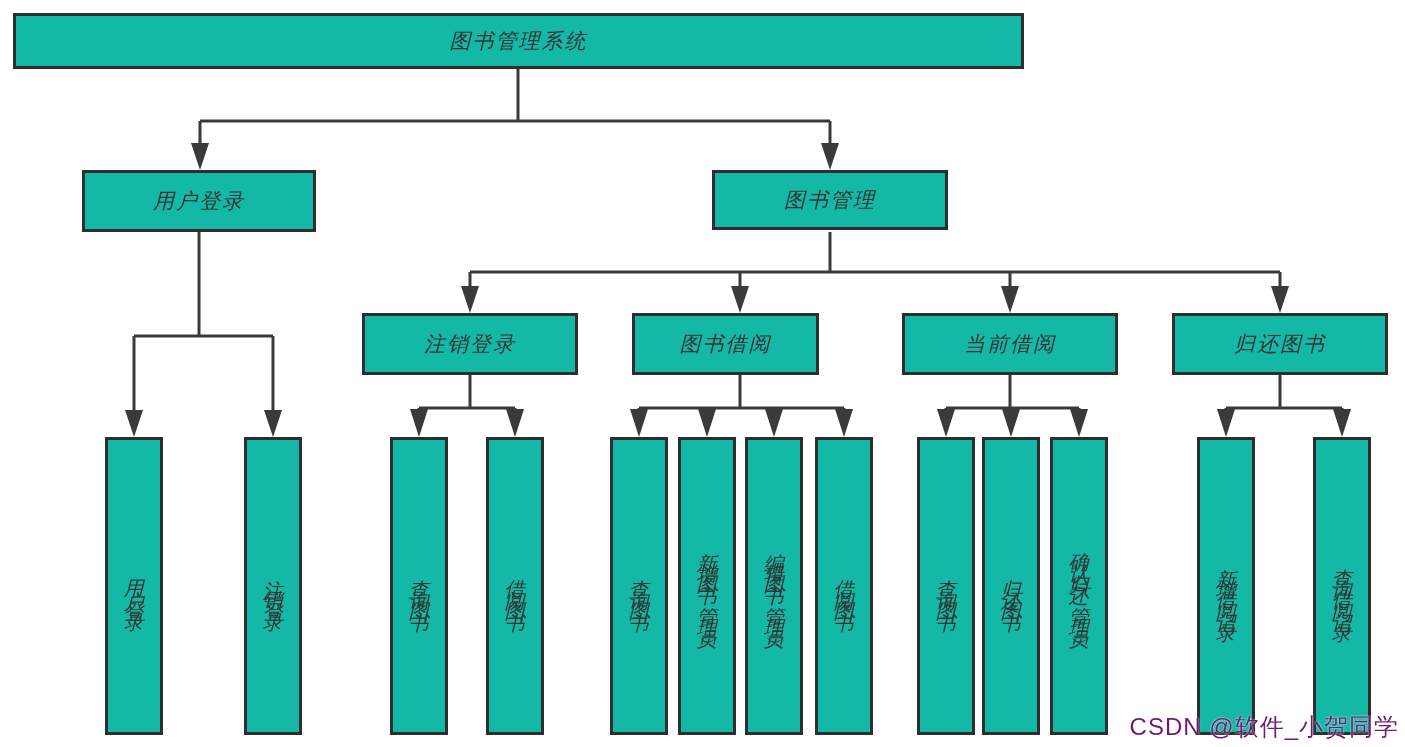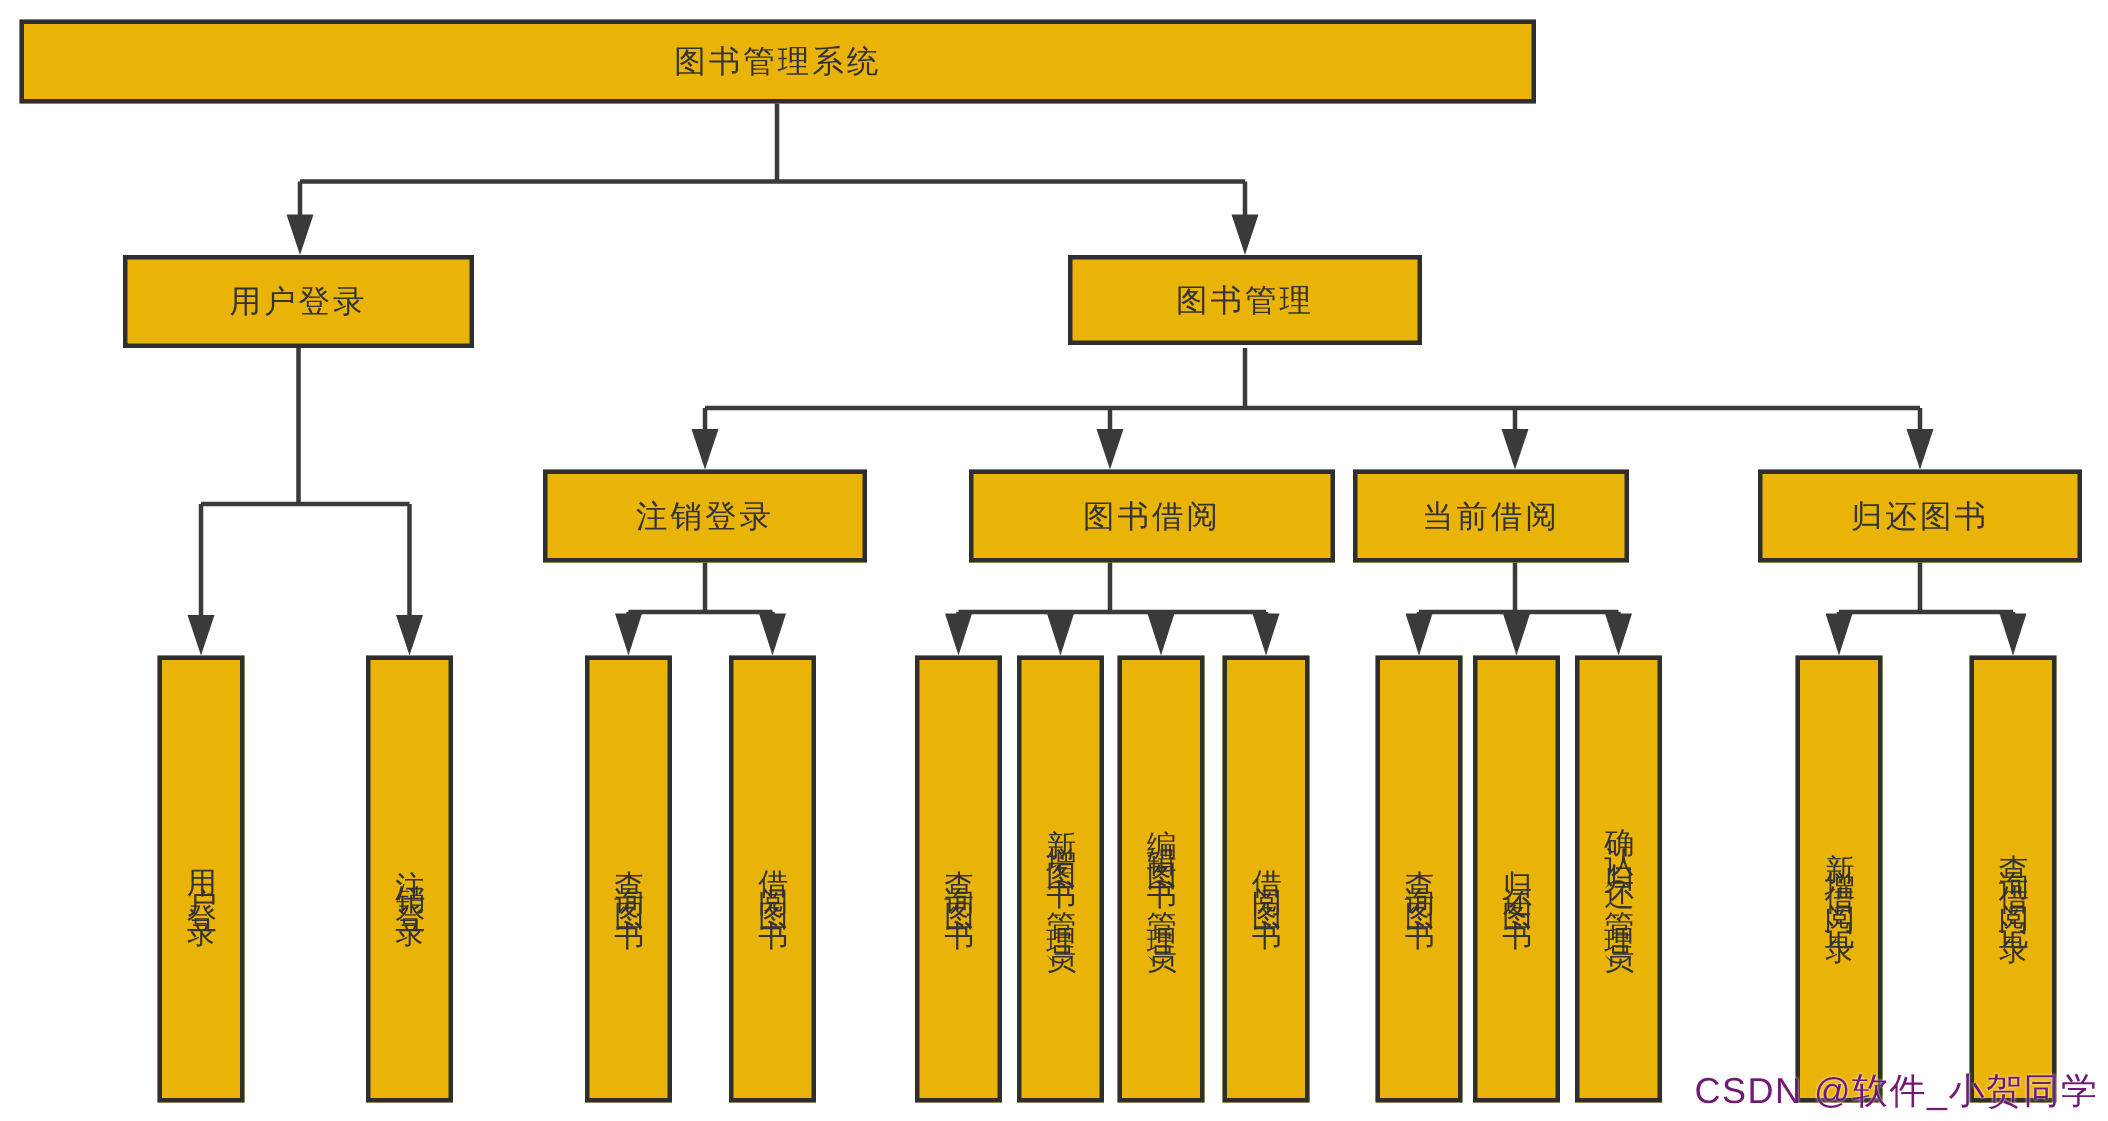--- a/index.html
+++ b/index.html
@@ -2,22 +2,22 @@
 <html><head>
 <meta charset="utf-8">
 <style>
   html,body{margin:0;padding:0;background:#ffffff;}
   .canvas{
     position:relative;width:1405px;height:747px;background:#ffffff;overflow:hidden;
     font-family:"Liberation Sans","DejaVu Sans",sans-serif;color:#333333;
   }
   svg.connectors{position:absolute;left:0;top:0;}
   .node{
-    position:absolute;background:#eab308;border:3px solid #2e2e2e;box-sizing:border-box;
-    display:flex;align-items:center;justify-content:center;text-align:center;
+    position:absolute;background:#14b8a6;border:3px solid #2e2e2e;box-sizing:border-box;
+    display:flex;align-items:center;justify-content:center;text-align:center;font-style:italic;
   }
   .hnode{font-size:21px;letter-spacing:2px;white-space:nowrap;}
   .leaf{width:58px;top:437px;height:298px;}
   .vtext{
     writing-mode:vertical-rl;text-orientation:mixed;
     font-size:20px;line-height:1;letter-spacing:11px;
   }
   .watermark{
     position:absolute;right:6px;bottom:4px;font-size:24px;letter-spacing:1px;
     color:#701a75;text-shadow:0 0 2px #ffffff;white-space:nowrap;
@@ -75,24 +75,24 @@
   <div class="node hnode" style="left:82px;top:170px;width:234px;height:62px">
     <span>用户登录</span>
   </div>
   <div class="node hnode" style="left:712px;top:170px;width:236px;height:60px">
     <span>图书管理</span>
   </div>
 
   <div class="node hnode" style="left:362px;top:313px;width:216px;height:62px">
     <span>注销登录</span>
   </div>
-  <div class="node hnode" style="left:646px;top:313px;width:244px;height:62px">
+  <div class="node hnode" style="left:632px;top:313px;width:187px;height:62px">
     <span>图书借阅</span>
   </div>
-  <div class="node hnode" style="left:902px;top:313px;width:184px;height:62px">
+  <div class="node hnode" style="left:902px;top:313px;width:216px;height:62px">
     <span>当前借阅</span>
   </div>
   <div class="node hnode" style="left:1172px;top:313px;width:216px;height:62px">
     <span>归还图书</span>
   </div>
 
   <div class="node leaf" style="left:105px">
     <span class="vtext">用户登录</span>
   </div>
   <div class="node leaf" style="left:244px">

